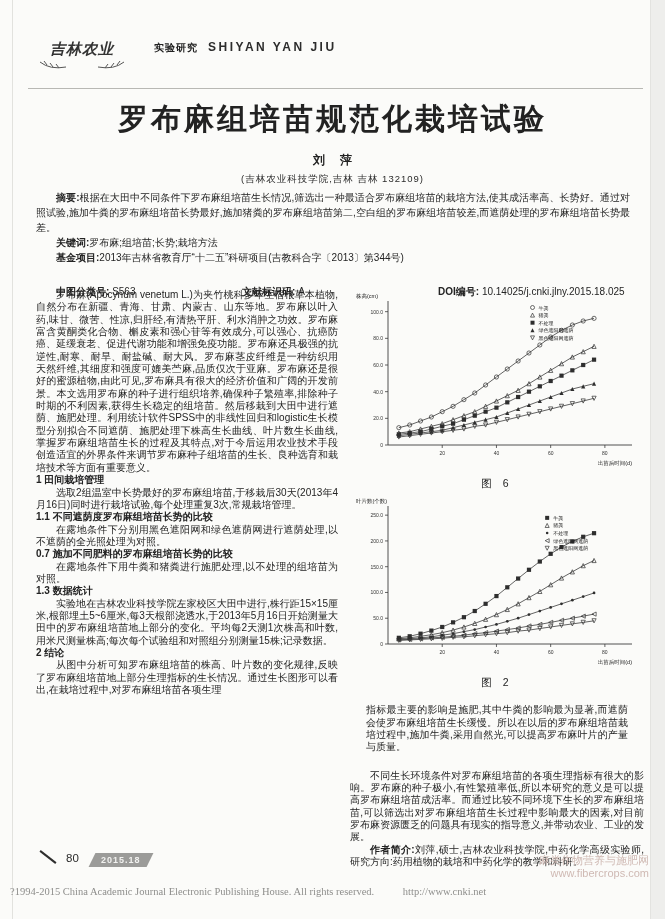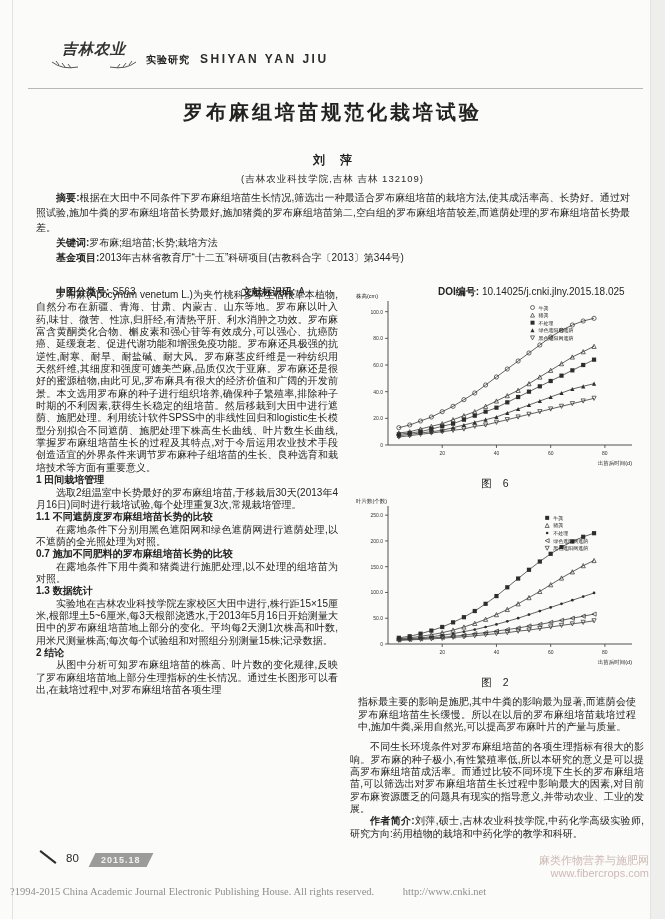--- a/index.html
+++ b/index.html
@@ -2,33 +2,33 @@
 <html><head>
 <meta charset="utf-8">
 <style>
   html,body{margin:0;padding:0;background:#e9e9e7;}
   .page{position:relative;width:665px;height:919px;margin:0 auto;background:#fbfbf9;
         font-family:"Liberation Sans","DejaVu Sans",sans-serif;color:#222;overflow:hidden;}
   .edge-left{position:absolute;left:12px;top:0;width:1px;height:919px;background:#e2e2de;}
   .edge-right{position:absolute;right:0;top:0;width:14px;height:919px;background:#eeeeec;border-left:1px solid #e3e3e0;}
 
   
-  .hdr{position:absolute;left:48px;top:40px;display:flex;align-items:center;gap:6px;}
+  .hdr{position:absolute;left:36px;top:40px;display:flex;gap:26px;}
   .logo{position:relative;width:92px;height:38px;text-align:center;}
   .logo .cn{font-family:"Liberation Serif","DejaVu Serif",serif;font-style:italic;font-weight:700;
             font-size:15px;letter-spacing:1px;color:#333;}
   .logo svg{position:absolute;left:0;top:18px;}
   .sect{display:flex;align-items:baseline;gap:10px;}
   .sect .zh{font-weight:700;font-size:10px;letter-spacing:1px;}
   .sect .py{font-weight:700;font-size:12px;letter-spacing:2.5px;color:#2c2c2c;}
   .hdr-rule{position:absolute;left:28px;right:22px;top:88px;height:1px;background:#b8b8b4;}
 
   
   .title{position:absolute;left:0;top:99px;width:100%;text-align:center;
-         font-size:20px;font-weight:700;letter-spacing:3px;}
+         font-size:30px;font-weight:700;letter-spacing:3px;}
   .author{position:absolute;left:3px;top:152px;width:100%;text-align:center;
           font-size:12px;letter-spacing:6px;font-weight:600;font-family:Liberation Serif, serif;}
   .affil{position:absolute;left:0;top:173px;width:100%;text-align:center;
          font-size:9.5px;letter-spacing:1px;color:#2a2a2a;}
 
   
   .meta{position:absolute;left:36px;top:190px;width:594px;font-size:10px;line-height:15px;
         text-align:justify;color:#242424;}
   .meta .lbl{font-weight:700;}
   .meta p{margin:0;text-indent:2em;}
@@ -36,21 +36,21 @@
   .clcrow .c1{width:186px;}
   .clcrow .c2{width:196px;}
   .clcrow .c3{flex:1;}
 
   
   .col{position:absolute;top:289px;width:302px;font-size:10px;line-height:12.35px;
        text-align:justify;color:#232323;}
   .col-l{left:36px;}
   .col-r{left:350px;width:294px;}
   .bp{margin:0;text-indent:2em;}
-  .bp0{margin:8px;}
+  .bp0{margin:16px;}
   .bh{margin:0;font-weight:700;text-align:left;}
   .blbl{font-weight:700;}
 
   
   .figwrap{text-align:center;}
   .figcap{font-size:10.5px;letter-spacing:4px;text-align:center;margin:1px 0 4px 0;color:#1d1d1d;}
   svg text{font-family:"Liberation Sans","DejaVu Sans",sans-serif;}
 
   
   .pgslash{position:absolute;left:38px;top:856px;width:20px;height:2px;background:#2e2e2e;

